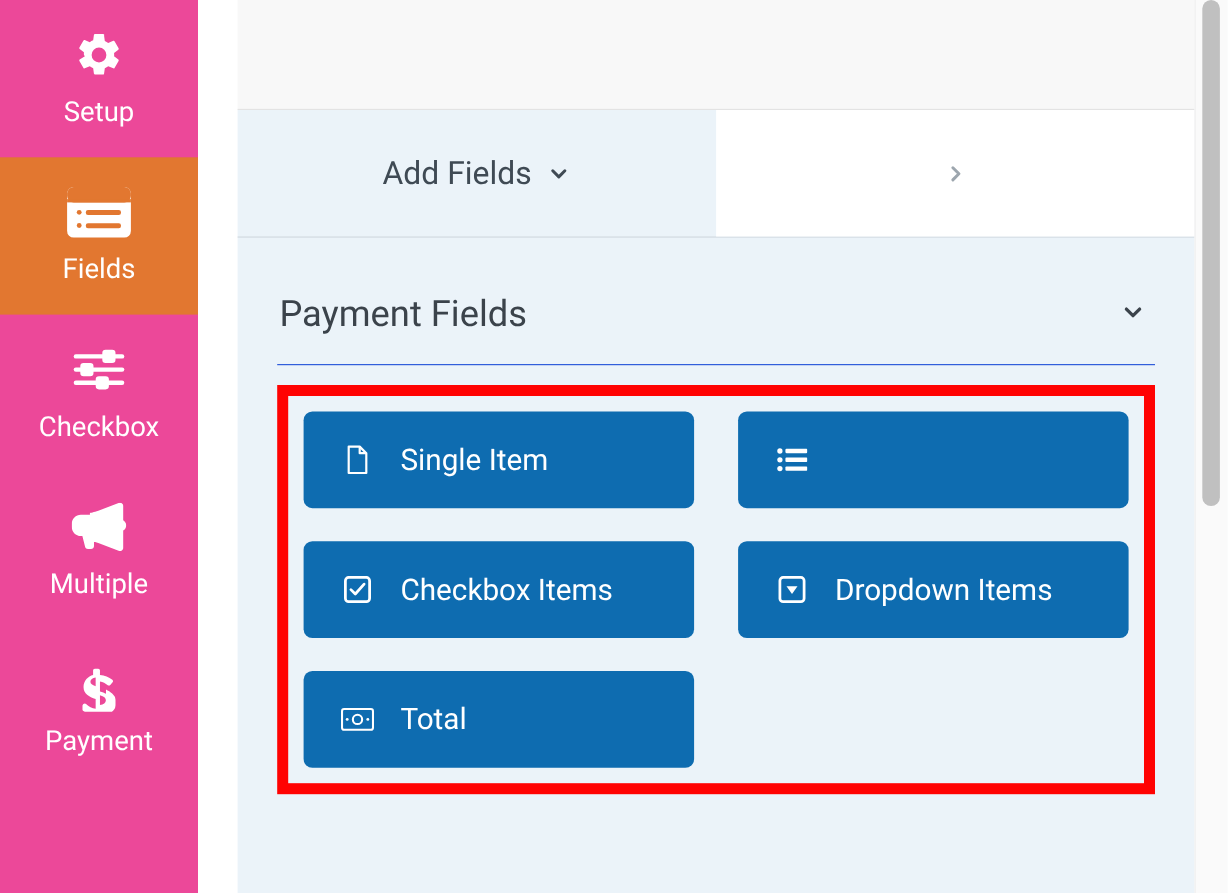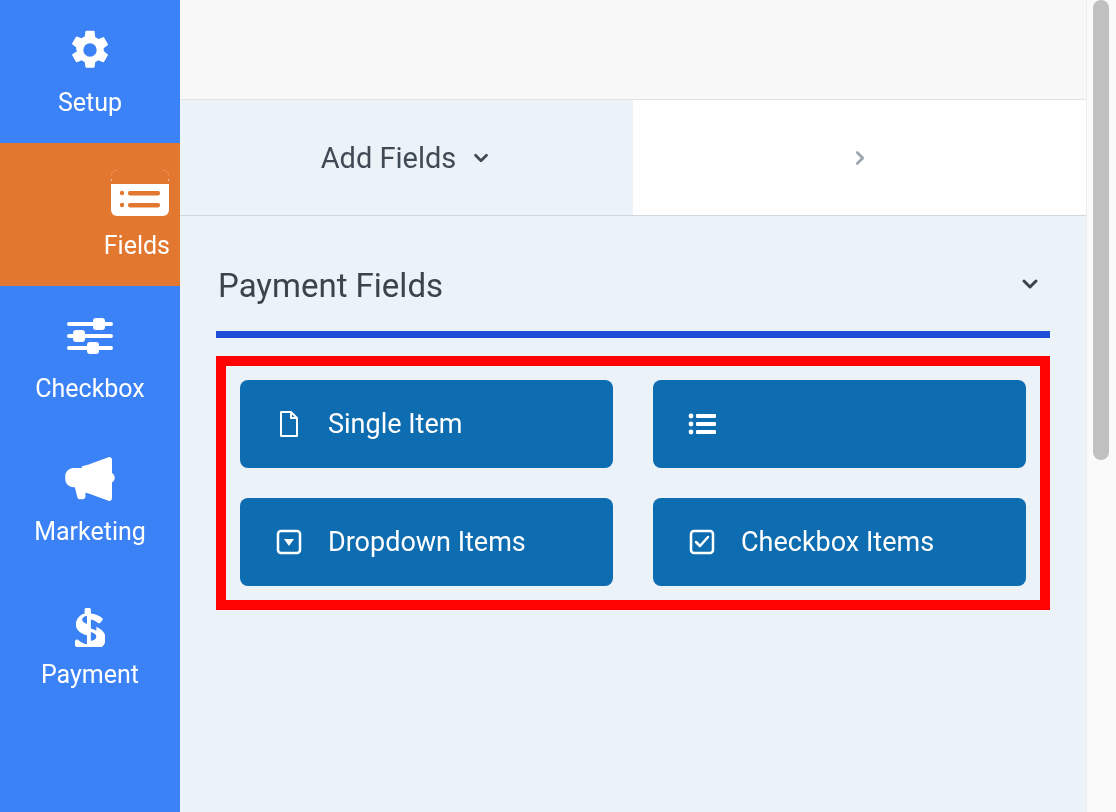--- a/index.html
+++ b/index.html
@@ -2,54 +2,54 @@
 <html><head>
 <meta charset="utf-8">
 <style>
   * { box-sizing: border-box; margin: 0; padding: 0; }
   html, body { width: 1116px; height: 812px; font-family: -apple-system, BlinkMacSystemFont, "Segoe UI", Roboto, Helvetica, Arial, sans-serif; background: #fff; }
   body { display: flex; }
 
   
   .sidebar {
     width: 180px;
-    background: #3b82f6;
+    background: #ec4899;
     display: flex;
     flex-direction: column;
     flex-shrink: 0;
   }
   .sidebar-item {
     display: flex;
     flex-direction: column;
     align-items: center;
     justify-content: center;
     padding: 26px 10px 26px 10px;
     color: #fff;
     font-size: 25px;
     cursor: pointer;
     gap: 14px;
   }
   .sidebar-item.active {
     background: #e27730;
-    align-items: flex-end;
   }
   .sidebar-item .icon-wrap {
     display: flex;
     align-items: center;
     justify-content: center;
     height: 48px;
   }
   .sidebar-item svg { display: block; }
 
   
   .main {
     flex: 1;
     display: flex;
     flex-direction: column;
     position: relative;
+    padding-left: 36px;
   }
   .top-spacer {
     height: 100px;
     background: #f8f8f8;
     border-bottom: 1px solid #e3e3e3;
   }
 
   .panel {
     background: #ebf3f9;
     flex: 1;
@@ -78,21 +78,21 @@
   .tab .chev { display: inline-flex; }
 
   .section {
     padding: 32px 36px 0 36px;
   }
   .section-header {
     display: flex;
     align-items: center;
     justify-content: space-between;
     padding: 18px 8px 26px 2px;
-    border-bottom: 7px solid #1d4ed8;
+    border-bottom: 1px solid #1d4ed8;
     color: #3b434b;
   }
   .section-title {
     font-size: 33px;
     font-weight: 400;
   }
 
   .highlight-box {
     margin: 18px 0 0 0;
     border: 10px solid #ff0202;
@@ -179,21 +179,21 @@
     </span>
     <span>Checkbox</span>
   </div>
 
   <div class="sidebar-item">
     <span class="icon-wrap">
       <svg width="50" height="44" viewBox="0 0 576 512" fill="#fff">
           <path d="M576 240c0-23.63-12.95-44.04-32-55.12V32.01C544 14.33 529.7 0 512 0c-3.25 0-6.5.58-9.62 1.75L280.8 84.88C236.1 99.88 192 108.6 192 108.6V403.4s44.13 8.75 88.75 23.75l221.4 83.13C505.5 511.4 508.8 512 512 512c17.67 0 32-14.33 32-32V295.1C563 284 576 263.6 576 240zM160 128H96c-53.02 0-96 42.98-96 96v32c0 53.02 42.98 96 96 96h16l28.75 115c3.5 14 16.12 23.88 30.5 23.88h32c17.67 0 32-14.33 32-32V128H160z"></path>
         </svg>
     </span>
-    <span>Marketing</span>
+    <span>Multiple</span>
   </div>
 
   <div class="sidebar-item">
     <span class="icon-wrap">
       <svg width="30" height="50" viewBox="0 0 288 512" fill="#fff">
           <path d="M209.2 345.1c-14.5-9.3-33.3-15.6-56.2-21.6V231c27.2 5.5 51.5 17.1 72.6 34.2 7.2 5.8 17.7 4.9 23.7-2.1l21.1-24.4c6.4-7.4 5.4-18.7-2.2-24.7-32.5-25.6-71.4-40.3-115.2-44.6V128c0-8.8-7.2-16-16-16h-32c-8.8 0-16 7.2-16 16v41.7C43.2 181.1 0 222.4 0 281.6c0 64.8 52.2 92.6 112.9 111.3V485c-34.1-5.2-64.9-20.6-89.3-44.4-6.8-6.6-17.6-6.6-24.3.1L-23 463c-6.8 6.8-6.7 17.9.2 24.6 38.6 37.4 89.5 56.6 143.7 59.8V576c0 8.8 7.2 16 16 16h32c8.8 0 16-7.2 16-16v-28.2c72.3-11.3 120-56.5 120-120.6 0-66.1-48.4-97-95.7-122.1zM112.9 275.5c-32.6-10.8-48.9-21.6-48.9-41.3 0-21.5 18.5-37.2 48.9-41.7v83zm40 174.1v-90.5c37.6 11.6 55.1 24.7 55.1 46.5 0 24.6-21.1 39.7-55.1 44z"></path>
         </svg>
     </span>
     <span>Payment</span>
   </div>
@@ -254,38 +254,49 @@
                   <circle cx="3" cy="11" r="2.4"></circle>
                   <rect x="8" y="9" width="20" height="4" rx="1"></rect>
                   <circle cx="3" cy="19" r="2.4"></circle>
                   <rect x="8" y="17" width="20" height="4" rx="1"></rect>
                 </svg>
             </span>
           </div>
 
           <div class="field-btn">
             <span class="ficon">
+              <svg width="26" height="26" viewBox="0 0 26 26" fill="none" stroke="#fff" stroke-width="2.5" stroke-linecap="round" stroke-linejoin="round">
+                  <rect x="2" y="2" width="22" height="22" rx="3"></rect>
+                  <polyline points="7 13 11 17 19 8"></polyline>
+                </svg>
+            </span>
+            <span>Checkbox Items</span>
+          </div>
+
+          <div class="field-btn">
+            <span class="ficon">
               <svg width="26" height="26" viewBox="0 0 26 26" fill="none" stroke="#fff" stroke-width="2.5" stroke-linejoin="round">
                   <rect x="2" y="2" width="22" height="22" rx="3"></rect>
                   <polygon points="8,10 18,10 13,17" fill="#fff" stroke="none"></polygon>
                 </svg>
             </span>
             <span>Dropdown Items</span>
           </div>
 
           <div class="field-btn">
             <span class="ficon">
-              <svg width="26" height="26" viewBox="0 0 26 26" fill="none" stroke="#fff" stroke-width="2.5" stroke-linecap="round" stroke-linejoin="round">
-                  <rect x="2" y="2" width="22" height="22" rx="3"></rect>
-                  <polyline points="7 13 11 17 19 8"></polyline>
-                </svg>
-            </span>
-            <span>Checkbox Items</span>
-          </div>
-
+              <svg width="32" height="22" viewBox="0 0 32 22" fill="none" stroke="#fff" stroke-width="2">
+                  <rect x="1" y="1" width="30" height="20" rx="2"></rect>
+                  <circle cx="16" cy="11" r="4.5"></circle>
+                  <circle cx="6" cy="11" r="1.4" fill="#fff" stroke="none"></circle>
+                  <circle cx="26" cy="11" r="1.4" fill="#fff" stroke="none"></circle>
+                </svg>
+            </span>
+            <span>Total</span>
+          </div>
 
         </div>
       </div>
     </div>
 
   </div>
 </div>
 
 <div class="scrollbar-gutter">
   <div class="scrollbar-thumb"></div>

